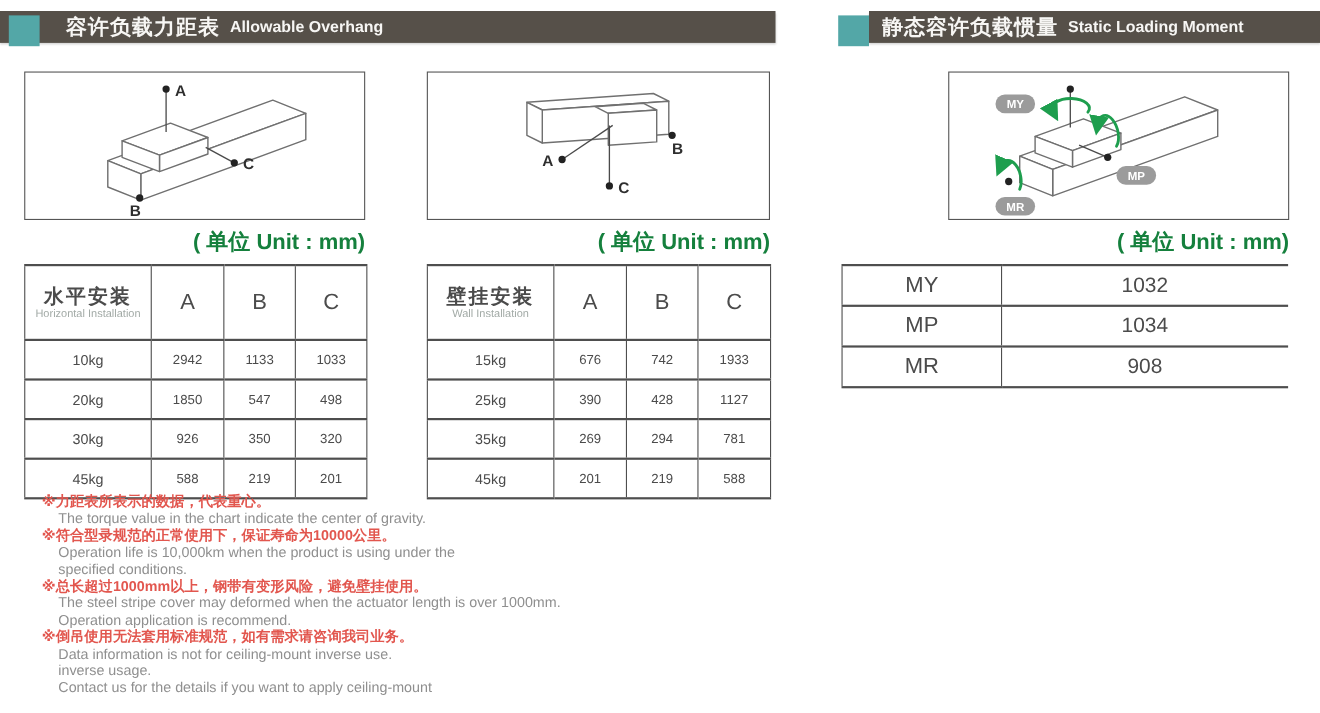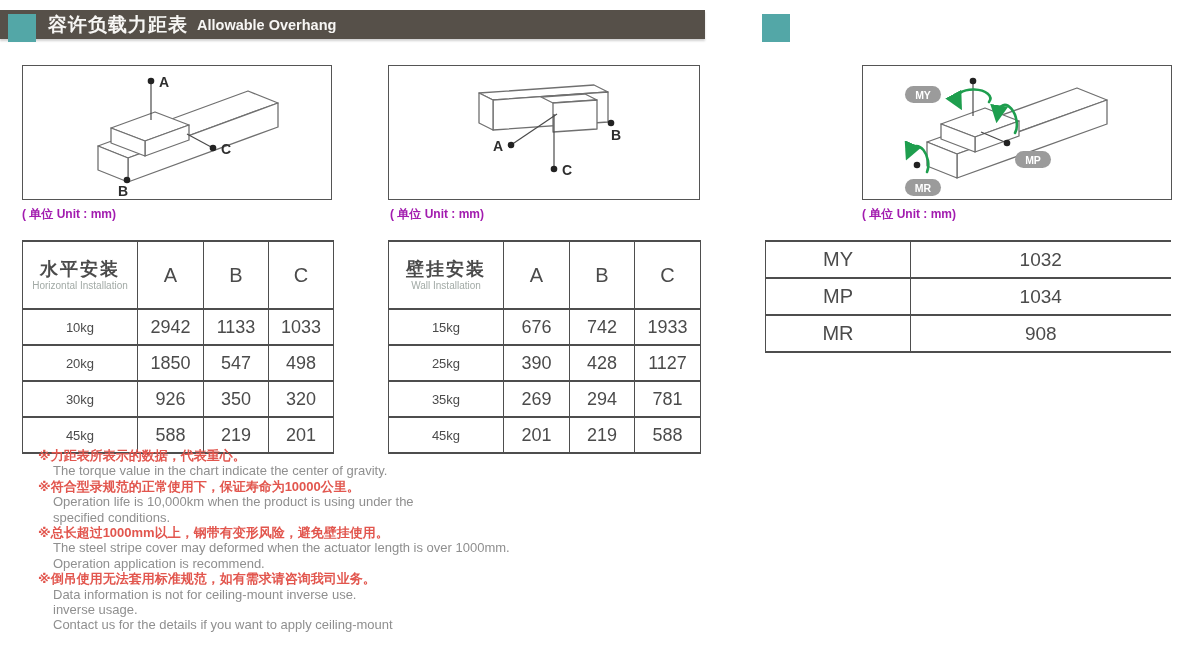--- a/index.html
+++ b/index.html
@@ -9,35 +9,35 @@
 
   
   .secbar { position:absolute; height:29px; background:#565049; display:flex; align-items:center;
             box-shadow:0 2px 2px rgba(0,0,0,0.18); }
   .secbar .h-cn { color:#f7f6f4; font-size:19px; font-weight:700; letter-spacing:1px; white-space:nowrap; }
   .secbar .h-en { color:#f7f6f4; font-size:14.5px; font-weight:600; margin-left:9px; white-space:nowrap; }
   .teal-sq { position:absolute; width:28px; height:28px; background:#53a7a7; z-index:2; }
 
   
   .dbox { position:absolute; background:#fff; border:1.5px solid #555; }
-  .unit-label { position:absolute; width:310px; text-align:left; font-size:12px; font-weight:600; color:#a21caf;
+  .unit-label { position:absolute; width:310px; text-align:right; font-size:20px; font-weight:600; color:#15803d;
                 white-space:nowrap; }
 
   
   .twrap { position:absolute; }
   table.dtable { border-collapse:collapse; table-layout:fixed; }
   table.dtable td, table.dtable th { border:solid #4e4e4e; border-width:2px 1.5px; text-align:center;
        vertical-align:middle; color:#4b4b4b; font-weight:500; background:#fff; }
   td.green, th.green { background:#dcebe5; }
   th.title-cell { padding:16px 0; }
   .tc-cn { font-size:18px; font-weight:700; letter-spacing:2px; color:#4b4b4b; line-height:22px; }
   .tc-en { font-size:10px; font-weight:400; color:#a2aaa6; line-height:12px; white-space:nowrap; }
   .col-h { font-size:20px; }
   td.load { font-size:13px; }
-  td.val { font-size:18px; }
+  td.val { font-size:12px; }
   .hrow { height:52px; }
   .drow { height:36px; }
   .mrow { height:37px; }
   td.mlabel { font-size:20px; font-weight:600; }
   td.mval { font-size:19px; border-right:none !important; }
 
   
   .notes { position:absolute; line-height:15.4px;margin-left:16px; }
   .note-cn { color:#e2564e; font-size:13px; font-weight:700; white-space:nowrap; }
   .note-en { color:#8f8f8f; font-size:13px; font-weight:400; margin-left:15px; white-space:nowrap; }
@@ -58,26 +58,30 @@
 <div class="page">
 
   <svg width="0" height="0" style="position:absolute">
     <defs>
       <marker id="ah-green" orient="auto" markerWidth="7" markerHeight="7" refX="3" refY="3.5">
         <path d="M0,0 L7,3.5 L0,7 Z" fill="#1e9e4e"></path>
       </marker>
     </defs>
   </svg>
 
-  <div class="secbar" style="left:0;top:10px;width:705px;padding-left:48px">
+  <div class="secbar" style="left:0;top:10px;width:705px;padding-left:60px">
     <span class="h-cn">容许负载力距表</span>
     <span class="h-en">Allowable Overhang</span>
   </div>
   <div class="teal-sq" style="left:8px;top:14px"></div>
 
+  <div class="secbar" style="left:790px;top:10px;width:410px;padding-left:12px">
+    <span class="h-cn">静态容许负载惯量</span>
+    <span class="h-en">Static Loading Moment</span>
+  </div>
   <div class="teal-sq" style="left:762px;top:14px"></div>
 
   <div class="dbox" style="left:22px;top:65px;width:310px;height:135px">
     <svg width="307" height="131" viewBox="0 0 307 131">
       <path class="beam" d="M75,80 L225,25 L255,37 L105,92 Z"></path>
       <path class="beam" d="M105,92 L255,37 L255,61 L105,116 Z"></path>
       <path class="beam" d="M75,80 L105,92 L105,116 L75,104 Z"></path>
       <path class="beam" d="M88,62 L132,46 L166,59 L122,75 Z"></path>
       <path class="beam" d="M122,75 L166,59 L166,74 L122,90 Z"></path>
       <path class="beam" d="M88,62 L122,75 L122,90 L88,77 Z"></path>

